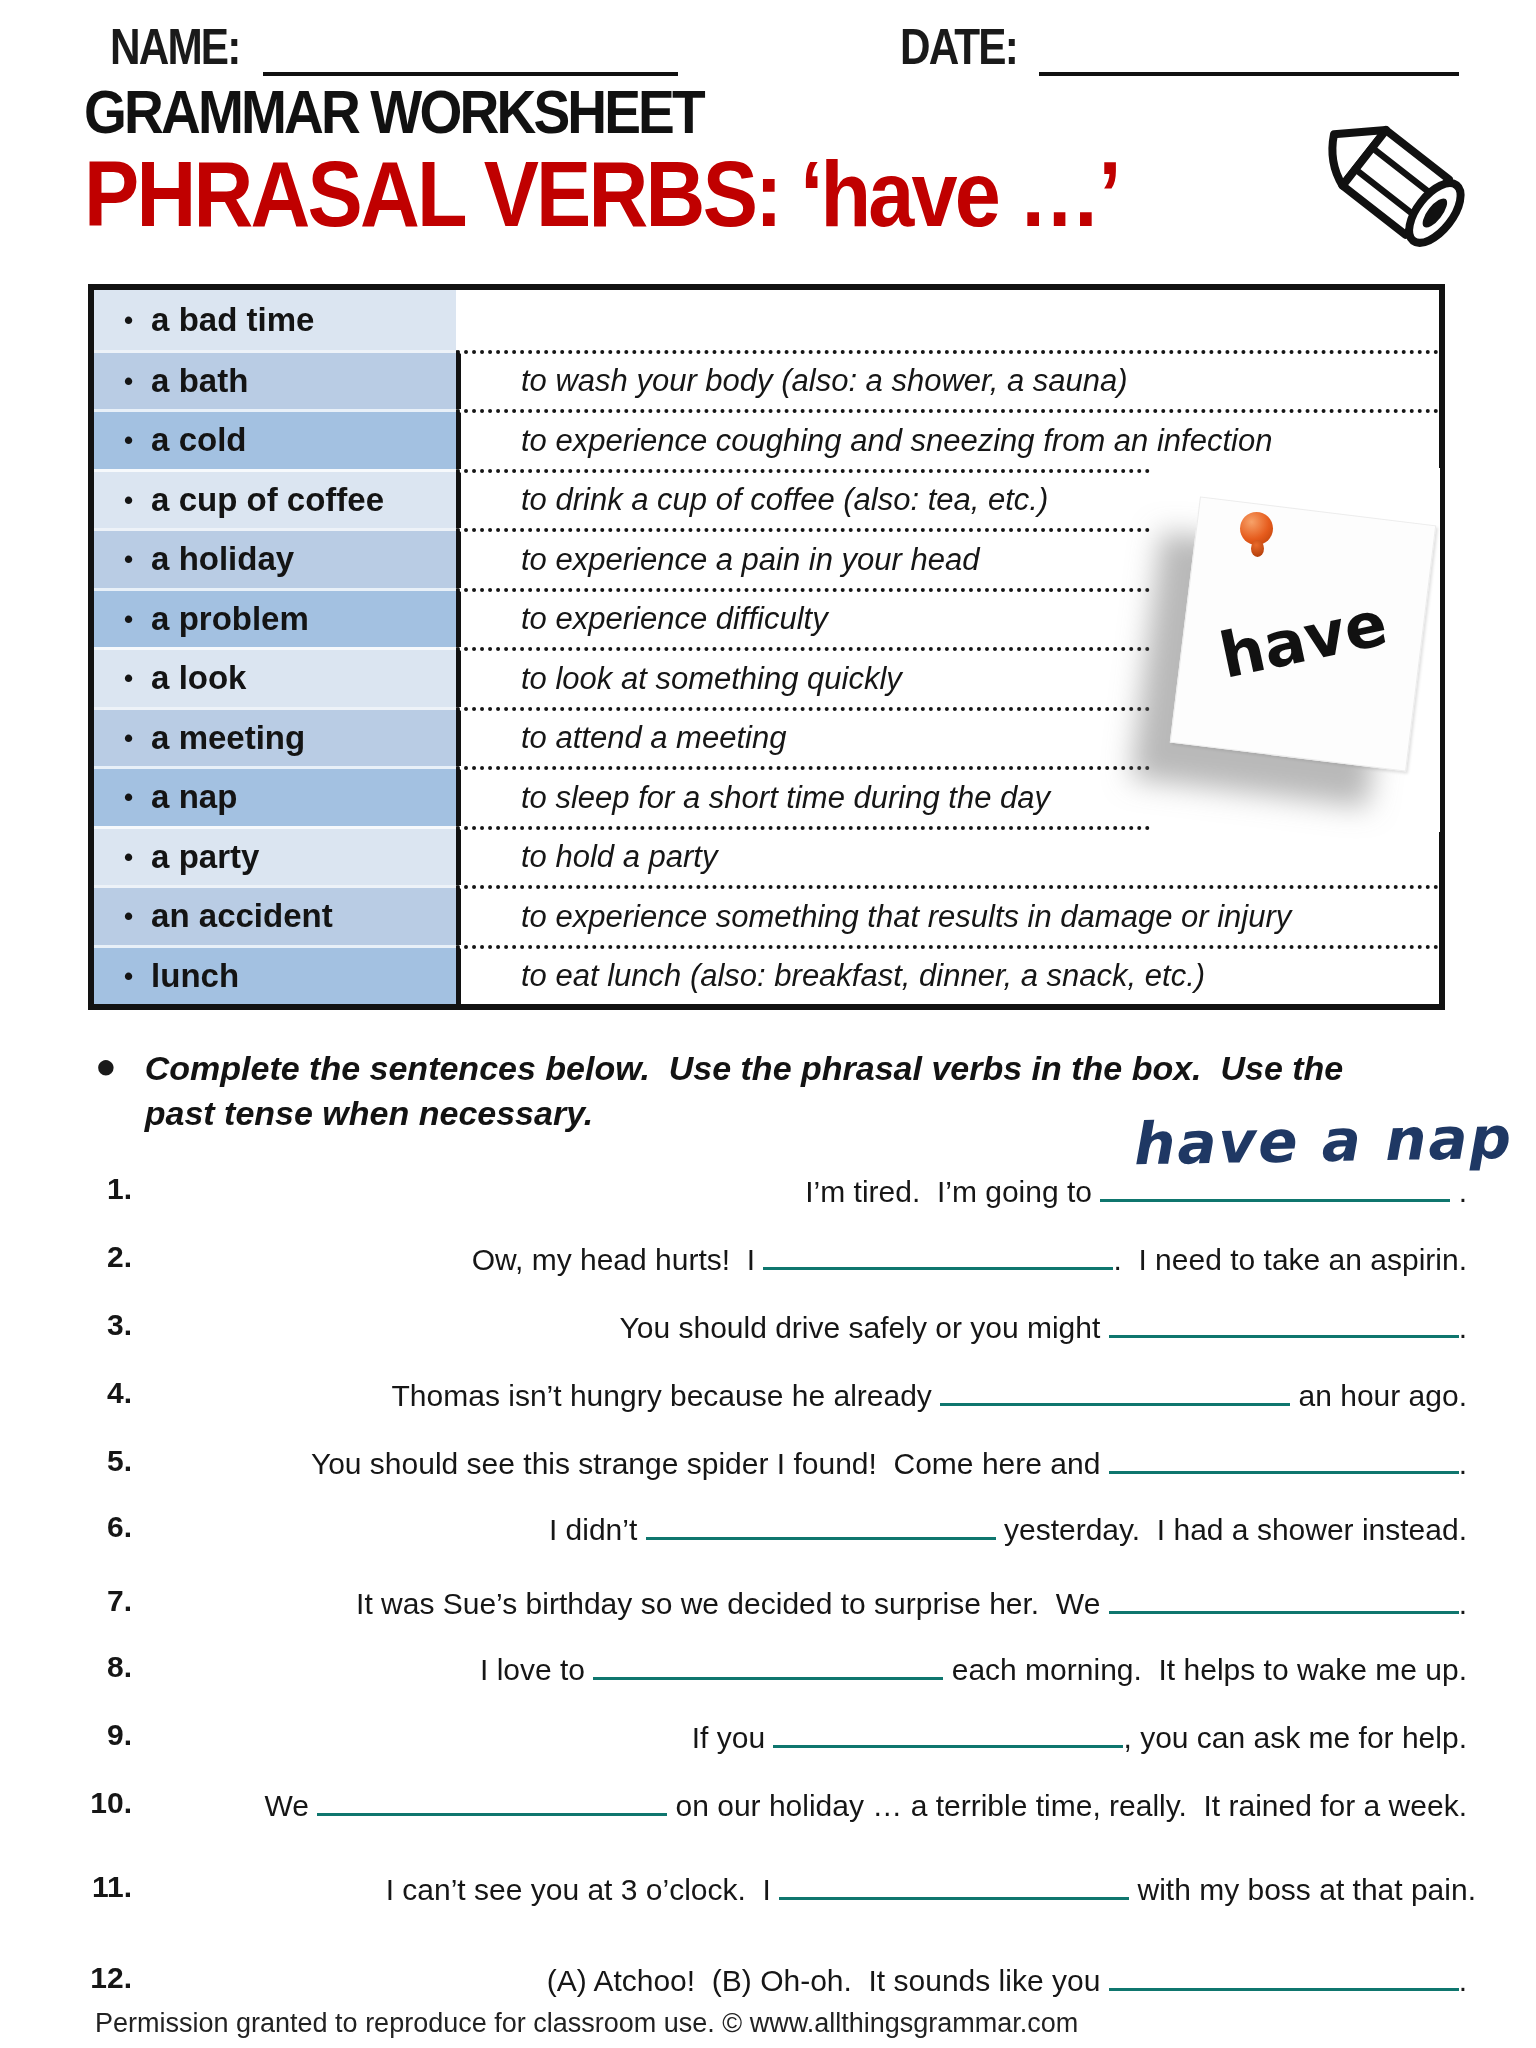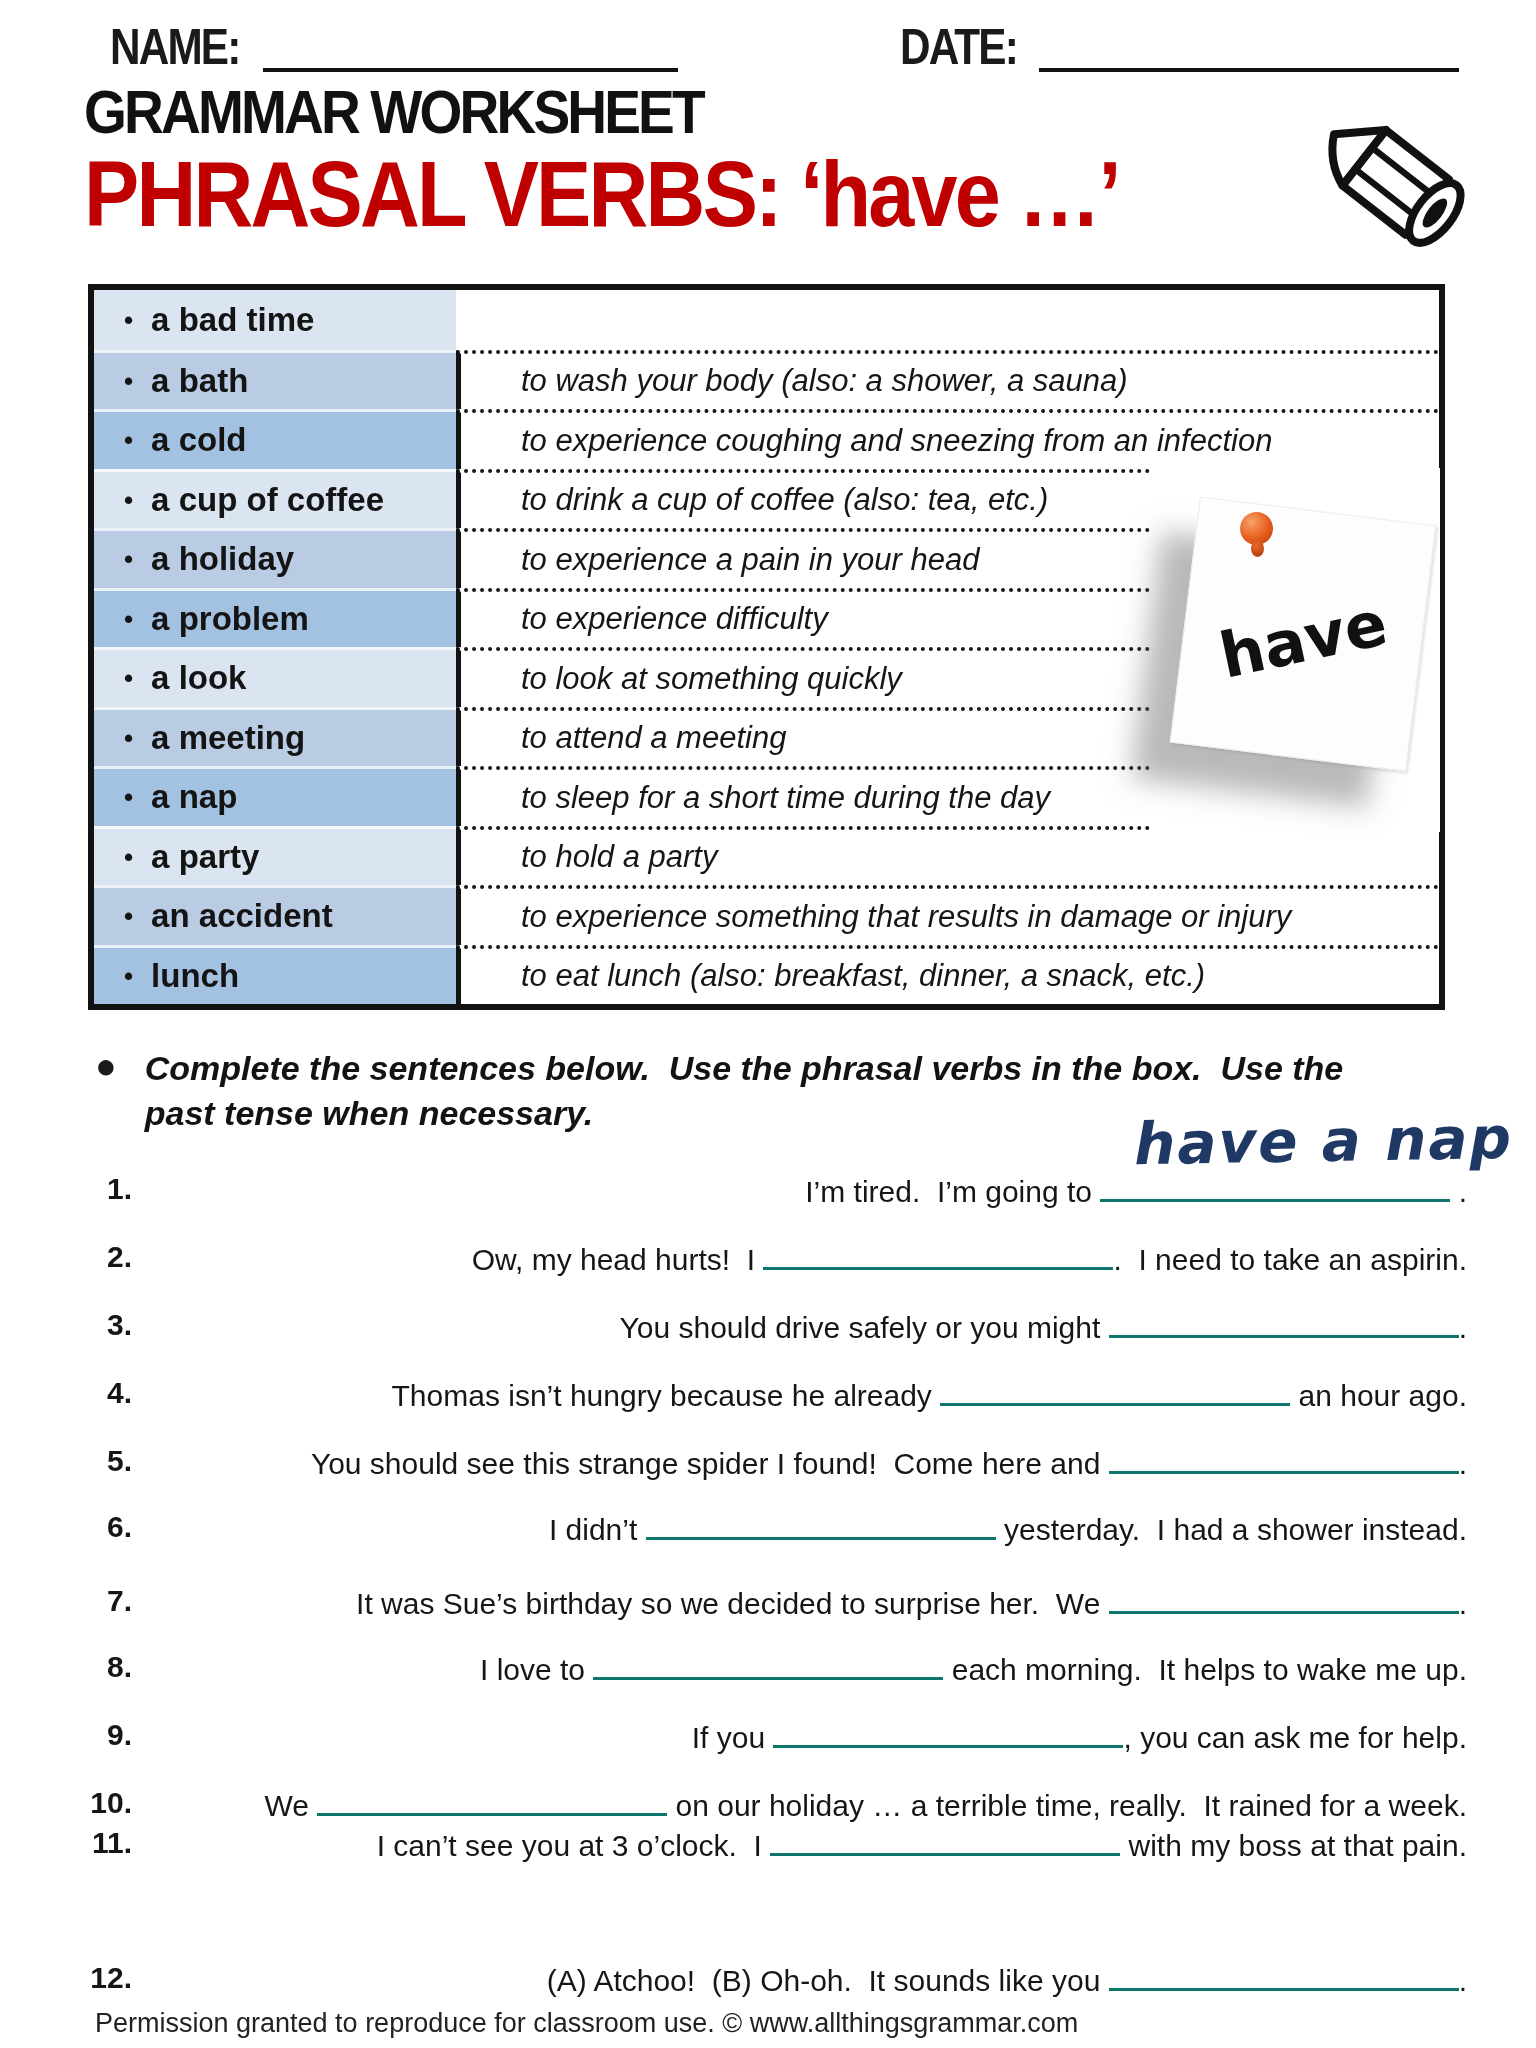--- a/index.html
+++ b/index.html
@@ -5,21 +5,21 @@
   * { margin:0; padding:0; box-sizing:border-box; }
   html,body { width:1536px; height:2048px; }
   body {
     position:relative;
     background:#ffffff;
     font-family:"Liberation Sans", sans-serif;
     color:#1a1a1a;
     overflow:hidden;
   }
   
-  .field-group { position:absolute; display:flex; align-items:center; gap:12px; }
+  .field-group { position:absolute; display:flex; align-items:flex-end; gap:12px; }
   #name-group { left:110px; top:22px; }
   #date-group { left:900px; top:22px; }
   .field-label { font-size:46px; font-weight:800; letter-spacing:-2px; transform:scale(0.92,1.08); transform-origin:left bottom; }
   .field-line { display:inline-block; border-bottom:4px solid #111; height:46px; }
   #name-line { width:415px; }
   #date-line { width:420px; }
 
   .subtitle {
     position:absolute; left:84px; top:76px;
     font-size:58px; font-weight:800; letter-spacing:-3px;
@@ -295,21 +295,21 @@
   <div class="sentence" style="top: 1714px;">
     <span class="snum">9.</span>
     <span class="stext"><span>If you </span><span class="blank"></span><span>, you can ask me for help.</span></span>
   </div>
 
   <div class="sentence" style="top: 1782px;">
     <span class="snum">10.</span>
     <span class="stext"><span>We </span><span class="blank"></span><span> on our holiday … a terrible time, really.  It rained for a week.</span></span>
   </div>
 
-  <div class="sentence" style="top: 1822px;">
+  <div class="sentence" style="top: 1866px; gap: 9px;">
     <span class="snum">11.</span>
     <span class="stext"><span>I can’t see you at 3 o’clock.  I </span><span class="blank"></span><span> with my boss at that pain.</span></span>
   </div>
 
   <div class="sentence" style="top: 1957px;">
     <span class="snum">12.</span>
     <span class="stext"><span>(A) Atchoo!  (B) Oh-oh.  It sounds like you </span><span class="blank"></span><span>.</span></span>
   </div>
 </div>
 

